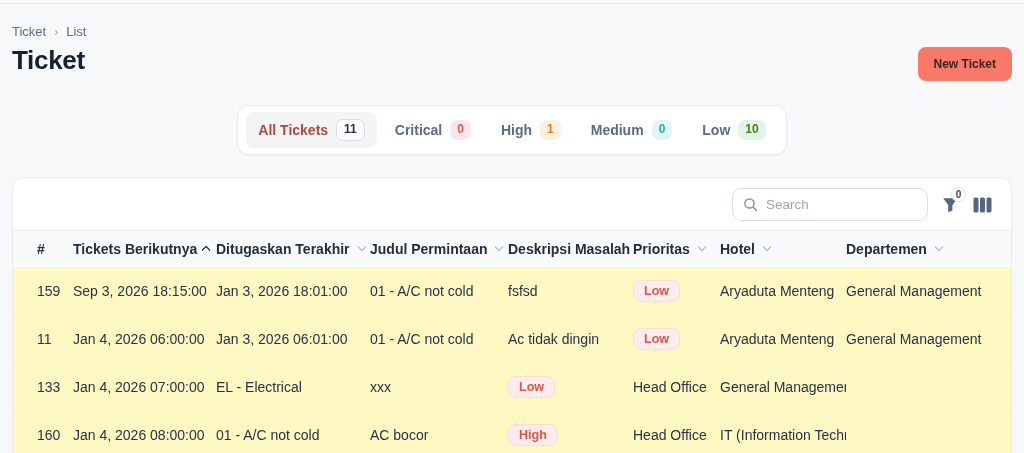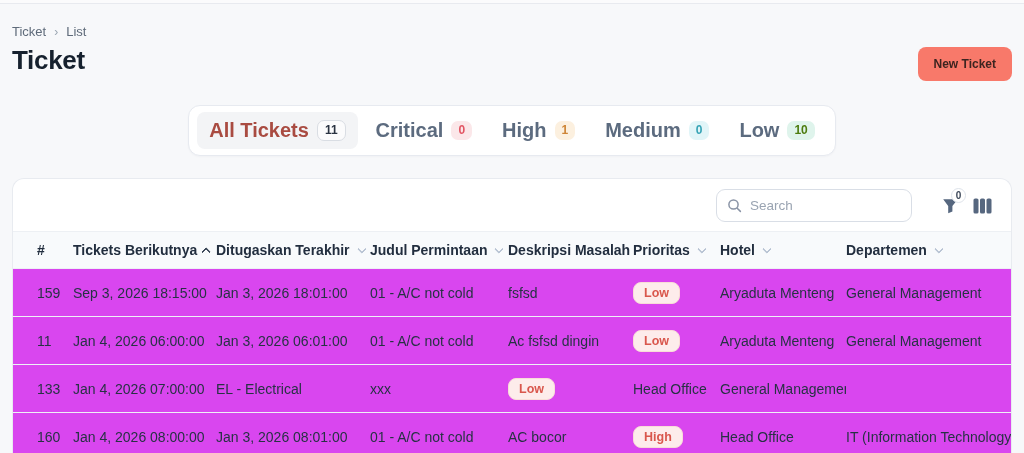--- a/index.html
+++ b/index.html
@@ -26,38 +26,38 @@
   }
 
   
   .tabs-wrap { display:flex; justify-content:center; margin-top:24px; }
   .tabs {
     background:#ffffff; border:1px solid #e7eaf0; border-radius:12px;
     display:flex; align-items:center; gap:6px; padding:6px 8px;
     box-shadow:0 1px 2px rgba(20,30,50,0.03);
   }
   .tab { display:flex; align-items:center; gap:8px; padding:7px 12px; border-radius:8px; cursor:pointer; }
-  .tab-label { font-size:20px; font-weight:600; color:#5c6b7f; }
+  .tab-label { font-size:14px; font-weight:600; color:#5c6b7f; }
   .tab.active { background:#f3f4f6; }
   .tab.active .tab-label { color:#a94b41; }
   .tab-count {
     font-size:12px; font-weight:600; padding:2px 7px; border-radius:7px; line-height:1.3;
   }
   .count-all      { background:#fbfbfc; border:1px solid #d9dde3; color:#2a3342; }
   .count-critical { background:#fbe7e9; color:#e25563; }
   .count-high     { background:#fcf0df; color:#ce8435; }
   .count-medium   { background:#e1f5f8; color:#35a3b5; }
   .count-low      { background:#dff4ec; color:#4d7c0f; }
 
   
   .card {
     margin-top:22px; background:#ffffff; border:1px solid #e8ebf0; border-bottom:none;
     border-radius:12px 12px 0 0; height:282px; overflow:hidden;
   }
-  .toolbar { display:flex; align-items:center; justify-content:flex-end; gap:30px; padding:10px 18px 9px 16px; }
+  .toolbar { display:flex; align-items:center; justify-content:flex-end; gap:14px; padding:10px 18px 9px 16px; }
   .search-box {
     display:flex; align-items:center; gap:8px; width:196px; height:33px;
     border:1px solid #d9dee6; border-radius:9px; padding:0 10px; background:#fff;
   }
   .search-box svg { flex:0 0 auto; }
   .search-input {
     border:none; outline:none; width:100%; font-family:"Liberation Sans", sans-serif;
     font-size:13.5px; color:#374151; background:transparent;
   }
   .search-input::placeholder { color:#9aa4b2; }
@@ -70,21 +70,21 @@
   }
   .columns-wrap { cursor:pointer; padding-top:5px; }
 
   
   .tgrid { display:grid; grid-template-columns:36px 143px 154px 138px 125px 87px 126px minmax(0,1fr); align-items:center; padding-left:24px; }
   .thead { background:#f8fafc; height:38px; border-top:1px solid #edf0f4; border-bottom:1px solid #edf0f4; }
   .th { display:flex; align-items:center; gap:7px; font-size:14px; font-weight:700; color:#222e3f; cursor:pointer; white-space:nowrap; }
   .chev { width:7px; height:7px; border-right:2px solid #b9c4d4; border-bottom:2px solid #b9c4d4; border-radius:1px; flex:0 0 auto; }
   .chev.down { transform:rotate(45deg) translateY(-2px); }
   .chev.up { transform:rotate(-135deg) translateY(-2px); border-color:#3b4758; }
-  .trow { height:48px; border-bottom:1px solid #eef1f6; background:#d946ef; }
+  .trow { height:48px; border-bottom:1px solid #eef1f6; background:#fef9c3; }
   .td { font-size:14px; color:#273244; white-space:nowrap; overflow:hidden; }
   .prio {
     display:inline-block; font-size:12.5px; font-weight:600; padding:3px 10px; border-radius:8px;
     background:#fdeceb; color:#d9574d; border:1px solid #f9dcd8;
   }
 </style>
 </head>
 <body>
 
 <div class="top-edge"></div>
@@ -198,21 +198,21 @@
       </div>
       <div class="td">Aryaduta Menteng</div>
       <div class="td">General Management</div>
     </div>
 
     <div class="tgrid trow">
       <div class="td">11</div>
       <div class="td">Jan 4, 2026 06:00:00</div>
       <div class="td">Jan 3, 2026 06:01:00</div>
       <div class="td">01 - A/C not cold</div>
-      <div class="td">Ac fsfsd dingin</div>
+      <div class="td">Ac tidak dingin</div>
       <div class="td">
         <span class="prio">Low</span>
       </div>
       <div class="td">Aryaduta Menteng</div>
       <div class="td">General Management</div>
     </div>
 
     <div class="tgrid trow">
       <div class="td">133</div>
       <div class="td">Jan 4, 2026 07:00:00</div>
@@ -221,21 +221,20 @@
       <div class="td">
         <span class="prio">Low</span>
       </div>
       <div class="td">Head Office</div>
       <div class="td">General Management</div>
     </div>
 
     <div class="tgrid trow">
       <div class="td">160</div>
       <div class="td">Jan 4, 2026 08:00:00</div>
-      <div class="td">Jan 3, 2026 08:01:00</div>
       <div class="td">01 - A/C not cold</div>
       <div class="td">AC bocor</div>
       <div class="td">
         <span class="prio">High</span>
       </div>
       <div class="td">Head Office</div>
       <div class="td">IT (Information Technology) Div</div>
     </div>
 
   </div>

